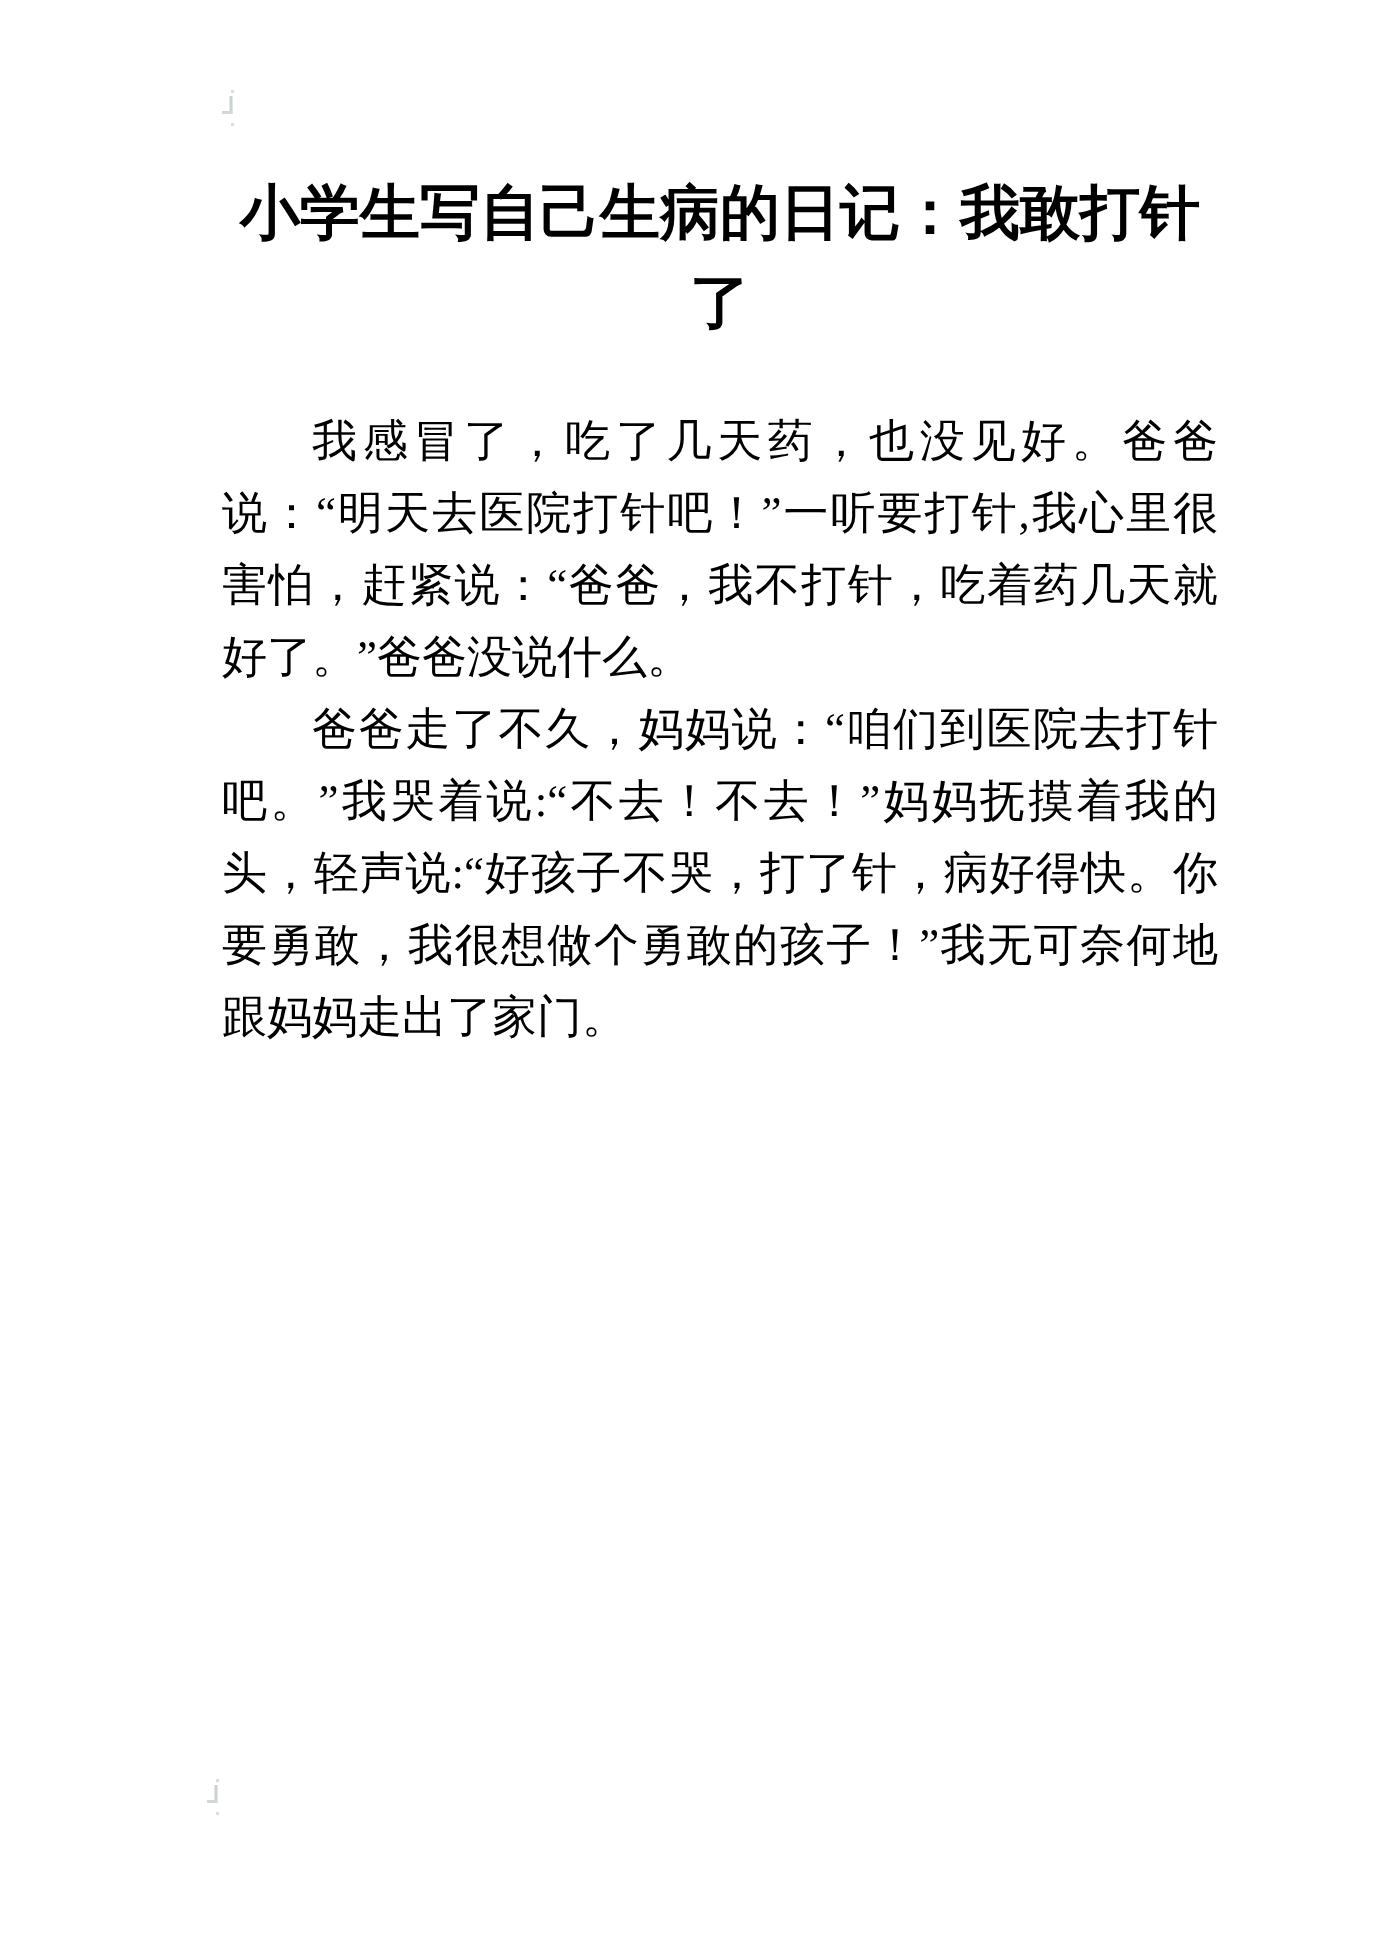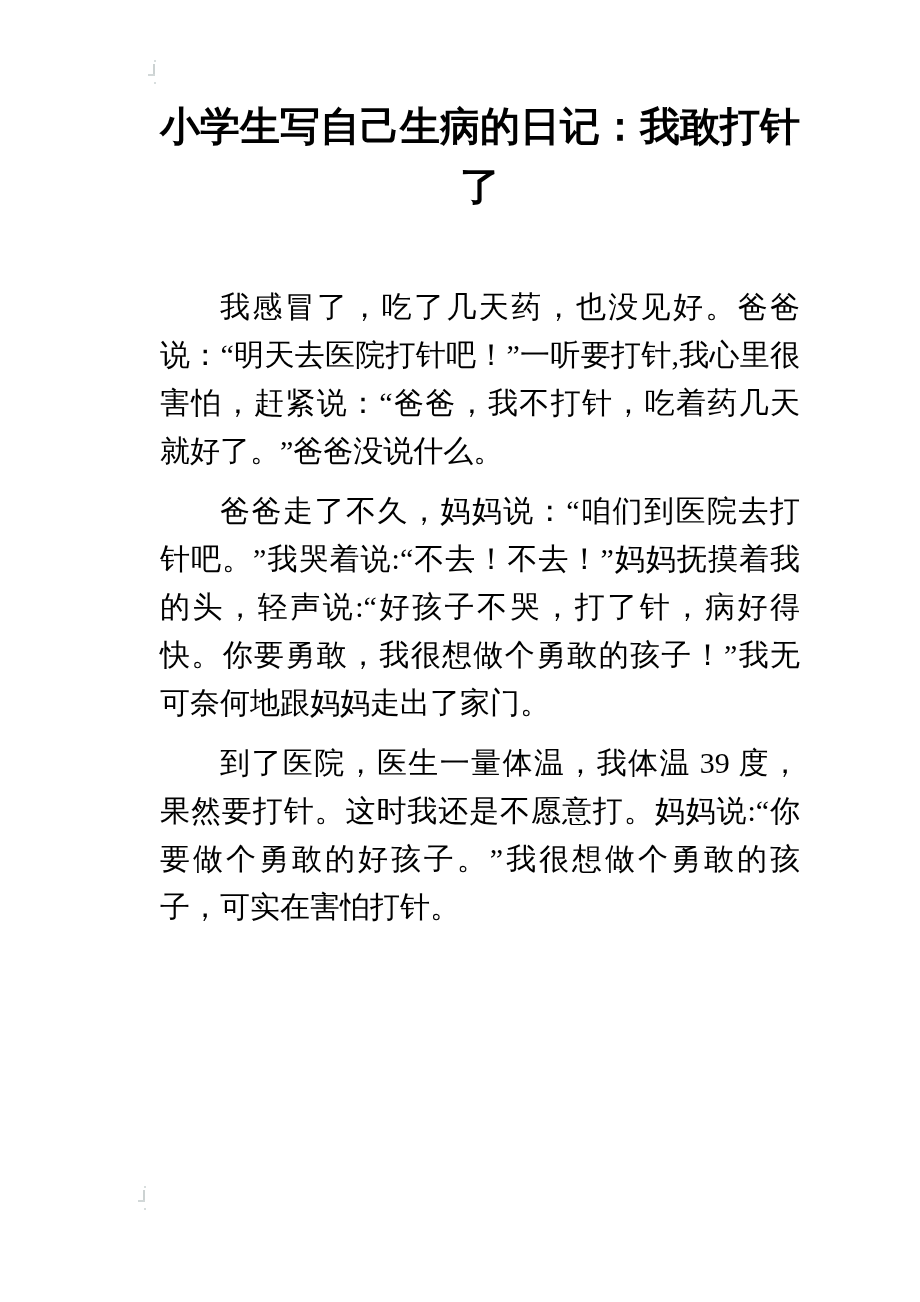--- a/index.html
+++ b/index.html
@@ -7,21 +7,21 @@
     position: relative;
     width: 920px;
     height: 1302px;
     background: #ffffff;
     color: #000000;
     overflow: hidden;
   }
   .doc-title {
     position: absolute;
     left: 148px;
-    top: 96px;
+    top: 112px;
     width: 664px;
     margin: 0;
     text-align: center;
     font-family: "Liberation Sans", "DejaVu Sans", sans-serif;
     font-weight: bold;
     font-size: 40px;
     line-height: 60px;
     color: #000000;
     letter-spacing: 0px;
   }
@@ -32,21 +32,21 @@
     top: 271px;
     width: 664px;
     font-family: "Liberation Serif", "DejaVu Serif", serif;
     font-size: 30px;
     line-height: 48px;
     text-align: justify;
     text-justify: inter-ideograph;
     color: #000000;
   }
   .doc-body p {
-    margin: 12px;
+    margin: 0;
     padding: 0;
     text-indent: 2em;
   }
   
   .artifact {
     position: absolute;
     width: 14px;
     height: 26px;
     color: #c6cccc;
     font-family: "DejaVu Sans", sans-serif;
@@ -93,21 +93,20 @@
   </div>
 
   <h1 class="doc-title">
     <span class="title-line">小学生写自己生病的日记：我敢打针</span>
     <span class="title-line">了</span>
   </h1>
 
   <div class="doc-body">
     <p>我感冒了，吃了几天药，也没见好。爸爸说：“明天去医院打针吧！”一听要打针,我心里很害怕，赶紧说：“爸爸，我不打针，吃着药几天就好了。”爸爸没说什么。</p>
     <p>爸爸走了不久，妈妈说：“咱们到医院去打针吧。”我哭着说:“不去！不去！”妈妈抚摸着我的头，轻声说:“好孩子不哭，打了针，病好得快。你要勇敢，我很想做个勇敢的孩子！”我无可奈何地跟妈妈走出了家门。</p>
-    <p>到了医院，医生一量体温，我体温 39 度，果然要打针。这时我还是不愿意打。妈妈说:“你要做个勇敢的好孩子。”我很想做个勇敢的孩子，可实在害怕打针。</p>
   </div>
 
   <div class="artifact artifact-bottom">
     <span class="dot-top"></span>
     <span class="bar"></span>
     <span class="foot"></span>
     <span class="dot-bottom"></span>
   </div>
 
 </div>

